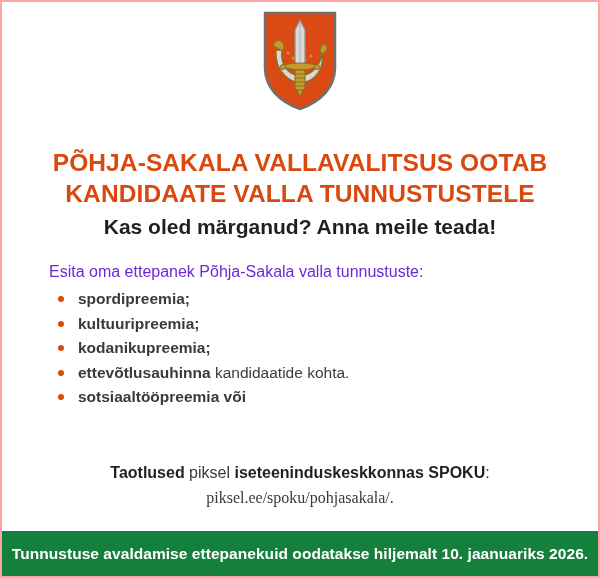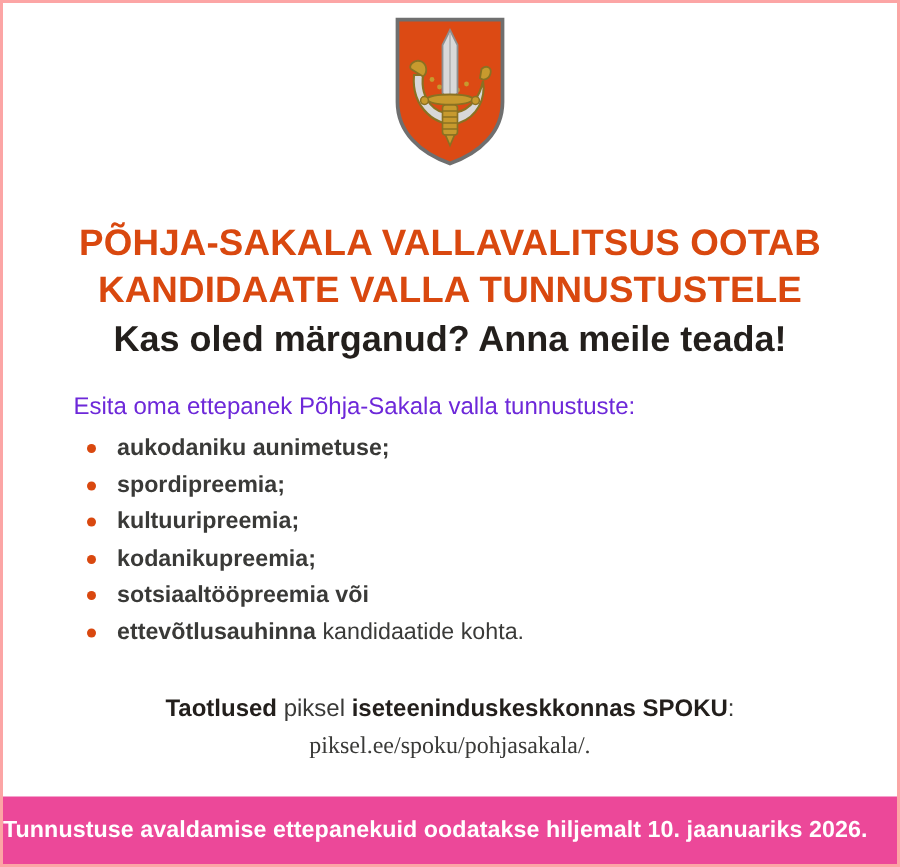--- a/index.html
+++ b/index.html
@@ -53,21 +53,21 @@
 
   
   .subtitle {
     position: absolute;
     left: 30px;
     right: 30px;
     top: 212px;
     text-align: center;
     color: #231f1c;
     font-weight: bold;
-    font-size: 24px;
+    font-size: 21px;
     line-height: 26px;
   }
 
   
   .lead {
     position: absolute;
     left: 47px;
     top: 259px;
     color: #6d28d9;
     font-size: 16px;
@@ -121,23 +121,24 @@
   .apply .strong { font-weight: bold; color: #231f1c; margin-top: 36px; }
   .apply .url { display: block; font-family: Liberation Serif, serif; }
 
   
   .footer {
     position: absolute;
     left: 0;
     right: 0;
     bottom: 0;
     height: 45px;
-    background: #ec4899;
+    background: #15803d;
     display: flex;
     align-items: center;
+    justify-content: center;
   }
   .footer-text {
     color: #ffffff;
     font-weight: bold;
     font-size: 15.5px;
     letter-spacing: 0.05px;
     white-space: nowrap;
   }
 </style>
 </head>
@@ -179,36 +180,33 @@
     <span class="l1">PÕHJA-SAKALA VALLAVALITSUS OOTAB</span>
     <span class="l2">KANDIDAATE VALLA TUNNUSTUSTELE</span>
   </h1>
 
   <div class="subtitle">Kas oled märganud? Anna meile teada!</div>
 
   <div class="lead">Esita oma ettepanek Põhja-Sakala valla tunnustuste:</div>
 
   <ul class="bullets">
     <li>
-      <span class="dot"></span><span>aukodaniku aunimetuse;</span><span class="tail"></span>
-    </li>
-    <li>
       <span class="dot"></span><span>spordipreemia;</span><span class="tail"></span>
     </li>
     <li>
       <span class="dot"></span><span>kultuuripreemia;</span><span class="tail"></span>
     </li>
     <li>
       <span class="dot"></span><span>kodanikupreemia;</span><span class="tail"></span>
     </li>
     <li>
+      <span class="dot"></span><span>ettevõtlusauhinna</span><span class="tail"> kandidaatide kohta.</span>
+    </li>
+    <li>
       <span class="dot"></span><span>sotsiaaltööpreemia või</span><span class="tail"></span>
-    </li>
-    <li>
-      <span class="dot"></span><span>ettevõtlusauhinna</span><span class="tail"> kandidaatide kohta.</span>
     </li>
   </ul>
 
   <div class="apply">
     <span class="strong">Taotlused</span><span> piksel </span><span class="strong">iseteeninduskeskkonnas SPOKU</span><span>:</span>
     <span class="url">piksel.ee/spoku/pohjasakala/.</span>
   </div>
 
   <div class="footer">
     <span class="footer-text">Tunnustuse avaldamise ettepanekuid oodatakse hiljemalt 10. jaanuariks 2026.</span>

